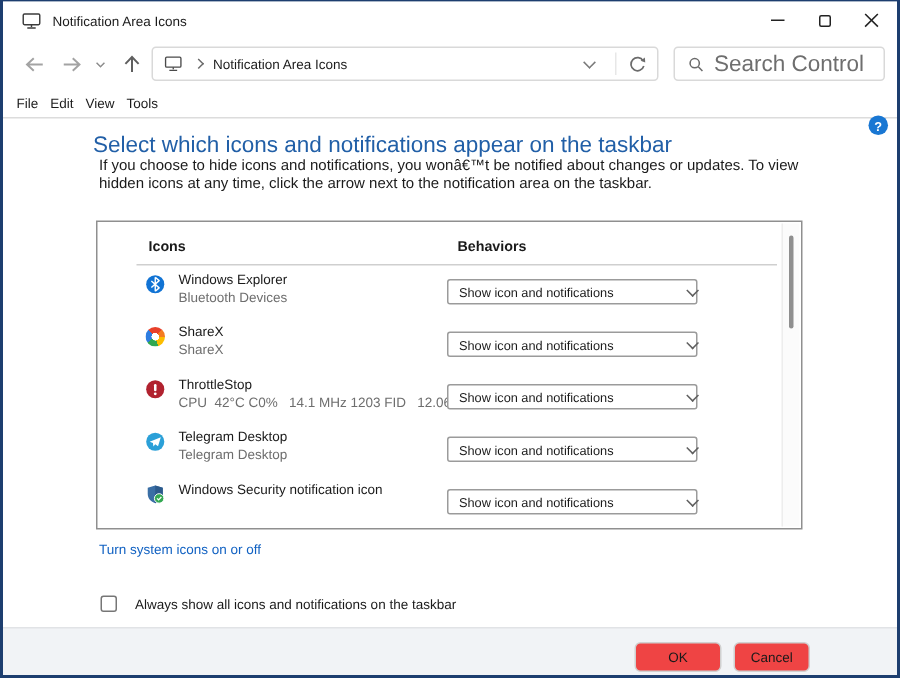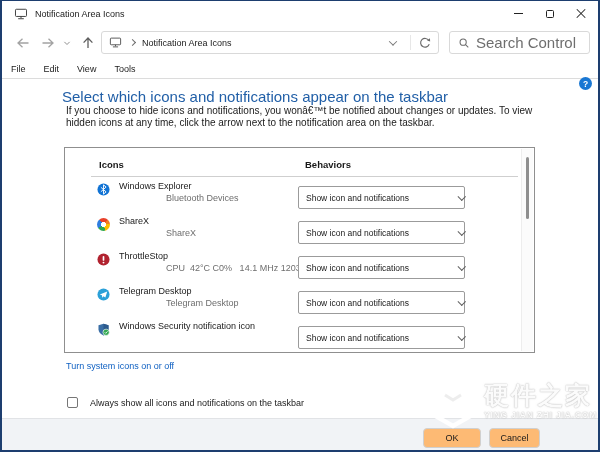--- a/index.html
+++ b/index.html
@@ -26,51 +26,51 @@
   .addressbar .mon { margin-left:7px; width:13px; height:13px; flex:0 0 auto; }
   .crumb-sep { width:5px; height:5px; border-right:1.2px solid #6b6b6b; border-bottom:1.2px solid #6b6b6b; transform:rotate(-45deg); margin:0 7px 0 8px; }
   .crumb-txt { font-size:9px; color:#1b1b1b; }
   .addr-right { margin-left:auto; display:flex; align-items:center; }
   .addr-chev { width:6px; height:6px; border-right:1.2px solid #7a7a7a; border-bottom:1.2px solid #7a7a7a; transform:rotate(45deg) translate(-1px,-1px); margin-right:14px; }
   .addr-sep { width:1px; height:15px; background:#e7e7e7; margin-right:7px; }
   .searchbox { position:absolute; left:447px; top:5px; width:141px; height:23px; border:1px solid #d9d9d9; border-radius:3px; background:#fff; display:flex; align-items:center; }
   .searchbox input { border:none; outline:none; font-size:15px; color:#1b1b1b; width:105px; background:transparent; }
   .searchbox input::placeholder { color:#6e6e6e; }
   
-  .menubar { position:absolute; left:0; top:58px; right:0; height:20px; background:#fff; border-bottom:1px solid #dcdcdc; display:flex; align-items:center; padding-left:9px; gap:18px; }
+  .menubar { position:absolute; left:0; top:58px; right:0; height:20px; background:#fff; border-bottom:1px solid #dcdcdc; display:flex; align-items:center; padding-left:9px; gap:8px; }
   .menu-item { font-size:9px; color:#1b1b1b; cursor:default; }
   .help-btn { position:absolute; right:6px; top:76px; width:13px; height:13px; border-radius:50%; background:#1977d3; color:#fff; font-size:8.5px; font-weight:bold; display:flex; align-items:center; justify-content:center; z-index:3; }
   
   .heading { position:absolute; left:60px; top:87px; font-size:15px; color:#215fa7; }
   .desc { position:absolute; left:64px; top:104px; width:496px; font-size:10px; line-height:11.6px; color:#1b1b1b; }
   .listbox { position:absolute; left:62px; top:146px; width:471px; height:206px; border:1px solid #8f8f8f; background:#fff; }
   .col-hdr { position:absolute; top:11px; font-size:9.5px; font-weight:bold; color:#1a1a1a; }
   .col-hdr.icons { left:34px; } .col-hdr.behaviors { left:234px;padding-left:6px; }
   .hdr-line { position:absolute; left:26px; right:16px; top:28px; height:1px; background:#cfcfcf; }
   .lrow { position:absolute; left:0; width:452px; height:35px; }
   .lrow .ric { position:absolute; left:32px; top:3px; width:13px; height:13px; }
   .lrow .rtitle { position:absolute; left:54px; top:1px; font-size:9px; color:#1a1a1a; }
-  .lrow .rsub { position:absolute; left:54px; top:13px; font-size:9px; color:#6e6e6e; white-space:pre;margin-left:47px; }
-  .dropdown { position:absolute; left:233px; top:6px; width:167px; height:23px; border:1px solid #9b9b9b; border-radius:2px; background:#fff; display:flex; align-items:center; padding:0 0 0 7px; }
+  .lrow .rsub { position:absolute; left:54px; top:13px; font-size:9px; color:#6e6e6e; white-space:pre; }
+  .dropdown { position:absolute; left:233px; top:6px; width:167px; height:17px; border:1px solid #9b9b9b; border-radius:2px; background:#fff; display:flex; align-items:center; padding:0 0 0 7px; }
   .dropdown .dtext { font-size:8.5px; color:#1a1a1a; flex:1; }
   .dropdown .dchev { width:5.5px; height:5.5px; border-right:1.2px solid #5f5f5f; border-bottom:1.2px solid #5f5f5f; transform:rotate(45deg) translate(-1px,-1px); }
   .sharex-ico { border-radius:50%;
     background: radial-gradient(circle at center, #ffffff 0 27%, rgba(0,0,0,0) 28%),
                 conic-gradient(#e8402a 0 12%, #f47b20 12% 25%, #fcbd00 25% 45%, #30a750 45% 65%, #2e7de0 65% 88%, #e8402a 88% 100%);
   }
   .scrolltrack { position:absolute; right:1px; top:1px; width:12px; height:202px; background:#fbfbfb; border-left:1px solid #ededed; }
   .scrollthumb { position:absolute; right:4px; top:8px; width:3px; height:62px; background:#8f8f8f; border-radius:2px; }
   .tasklink { position:absolute; left:64px; font-size:9px; color:#1061c2; cursor:pointer; }
   .link1 { top:360px; } .link2 { top:380px; }
   .checkrow { position:absolute; left:65px; top:396px; display:flex; align-items:center; }
   .checkbox { width:11px; height:11px; border:1px solid #767676; border-radius:2px; background:#fff; }
   .checklabel { margin-left:12px; font-size:9px; color:#1a1a1a; }
   
   .footer { position:absolute; left:0; right:0; bottom:0; height:32px; background:#f1f3f6; border-top:1px solid #e1e3e6; }
-  .btn { position:absolute; top:9px; height:20px; background:#fdba74; border:1px solid #d0d0d0; border-radius:4px; font-size:9px; color:#1a1a1a; display:flex; align-items:center; justify-content:center; }
+  .btn { position:absolute; top:9px; height:20px; background:#ef4444; border:1px solid #d0d0d0; border-radius:4px; font-size:9px; color:#1a1a1a; display:flex; align-items:center; justify-content:center; }
   .btn.ok { left:421px; width:58px; } .btn.cancel { left:487px; width:51px; }
   
   .watermark { position:absolute; left:425px; top:371px; width:172px; height:58px; display:flex; align-items:center; z-index:2; pointer-events:none;
     color:rgba(255,255,255,0.95); text-shadow:0 0 1px rgba(170,170,170,0.9), 0 0 2px rgba(190,190,190,0.6); }
   .wm-text { margin-left:5px; }
   .wm-title { font-size:25px; font-weight:bold; letter-spacing:2px; line-height:26px; }
   .wm-sub { font-size:8.5px; font-weight:bold; letter-spacing:0.8px; margin-top:2px; }
 </style>
 </head>
 <body>
@@ -227,25 +227,14 @@
   <div class="checkrow">
     <div class="checkbox"></div>
     <span class="checklabel">Always show all icons and notifications on the taskbar</span>
   </div>
 
   <div class="footer">
     <div class="btn ok">OK</div>
     <div class="btn cancel">Cancel</div>
   </div>
 
-  <div class="watermark">
-    <svg width="52" height="56" viewBox="0 0 52 56">
-      <polygon points="26,3 48,15.5 48,40.5 26,53 4,40.5 4,15.5" fill="none" stroke="rgba(255,255,255,0.95)" stroke-width="4.5"></polygon>
-      <polygon points="26,16 38,23 26,40 14,23" fill="rgba(255,255,255,0.95)"></polygon>
-      <path d="M18 22 L26 27 L34 22" fill="none" stroke="rgba(235,235,235,0.9)" stroke-width="3"></path>
-    </svg>
-    <div class="wm-text">
-      <div class="wm-title">硬件之家</div>
-      <div class="wm-sub">YING JIAN ZHI JIA.COM</div>
-    </div>
-  </div>
 
 </div>
 
 </body></html>

